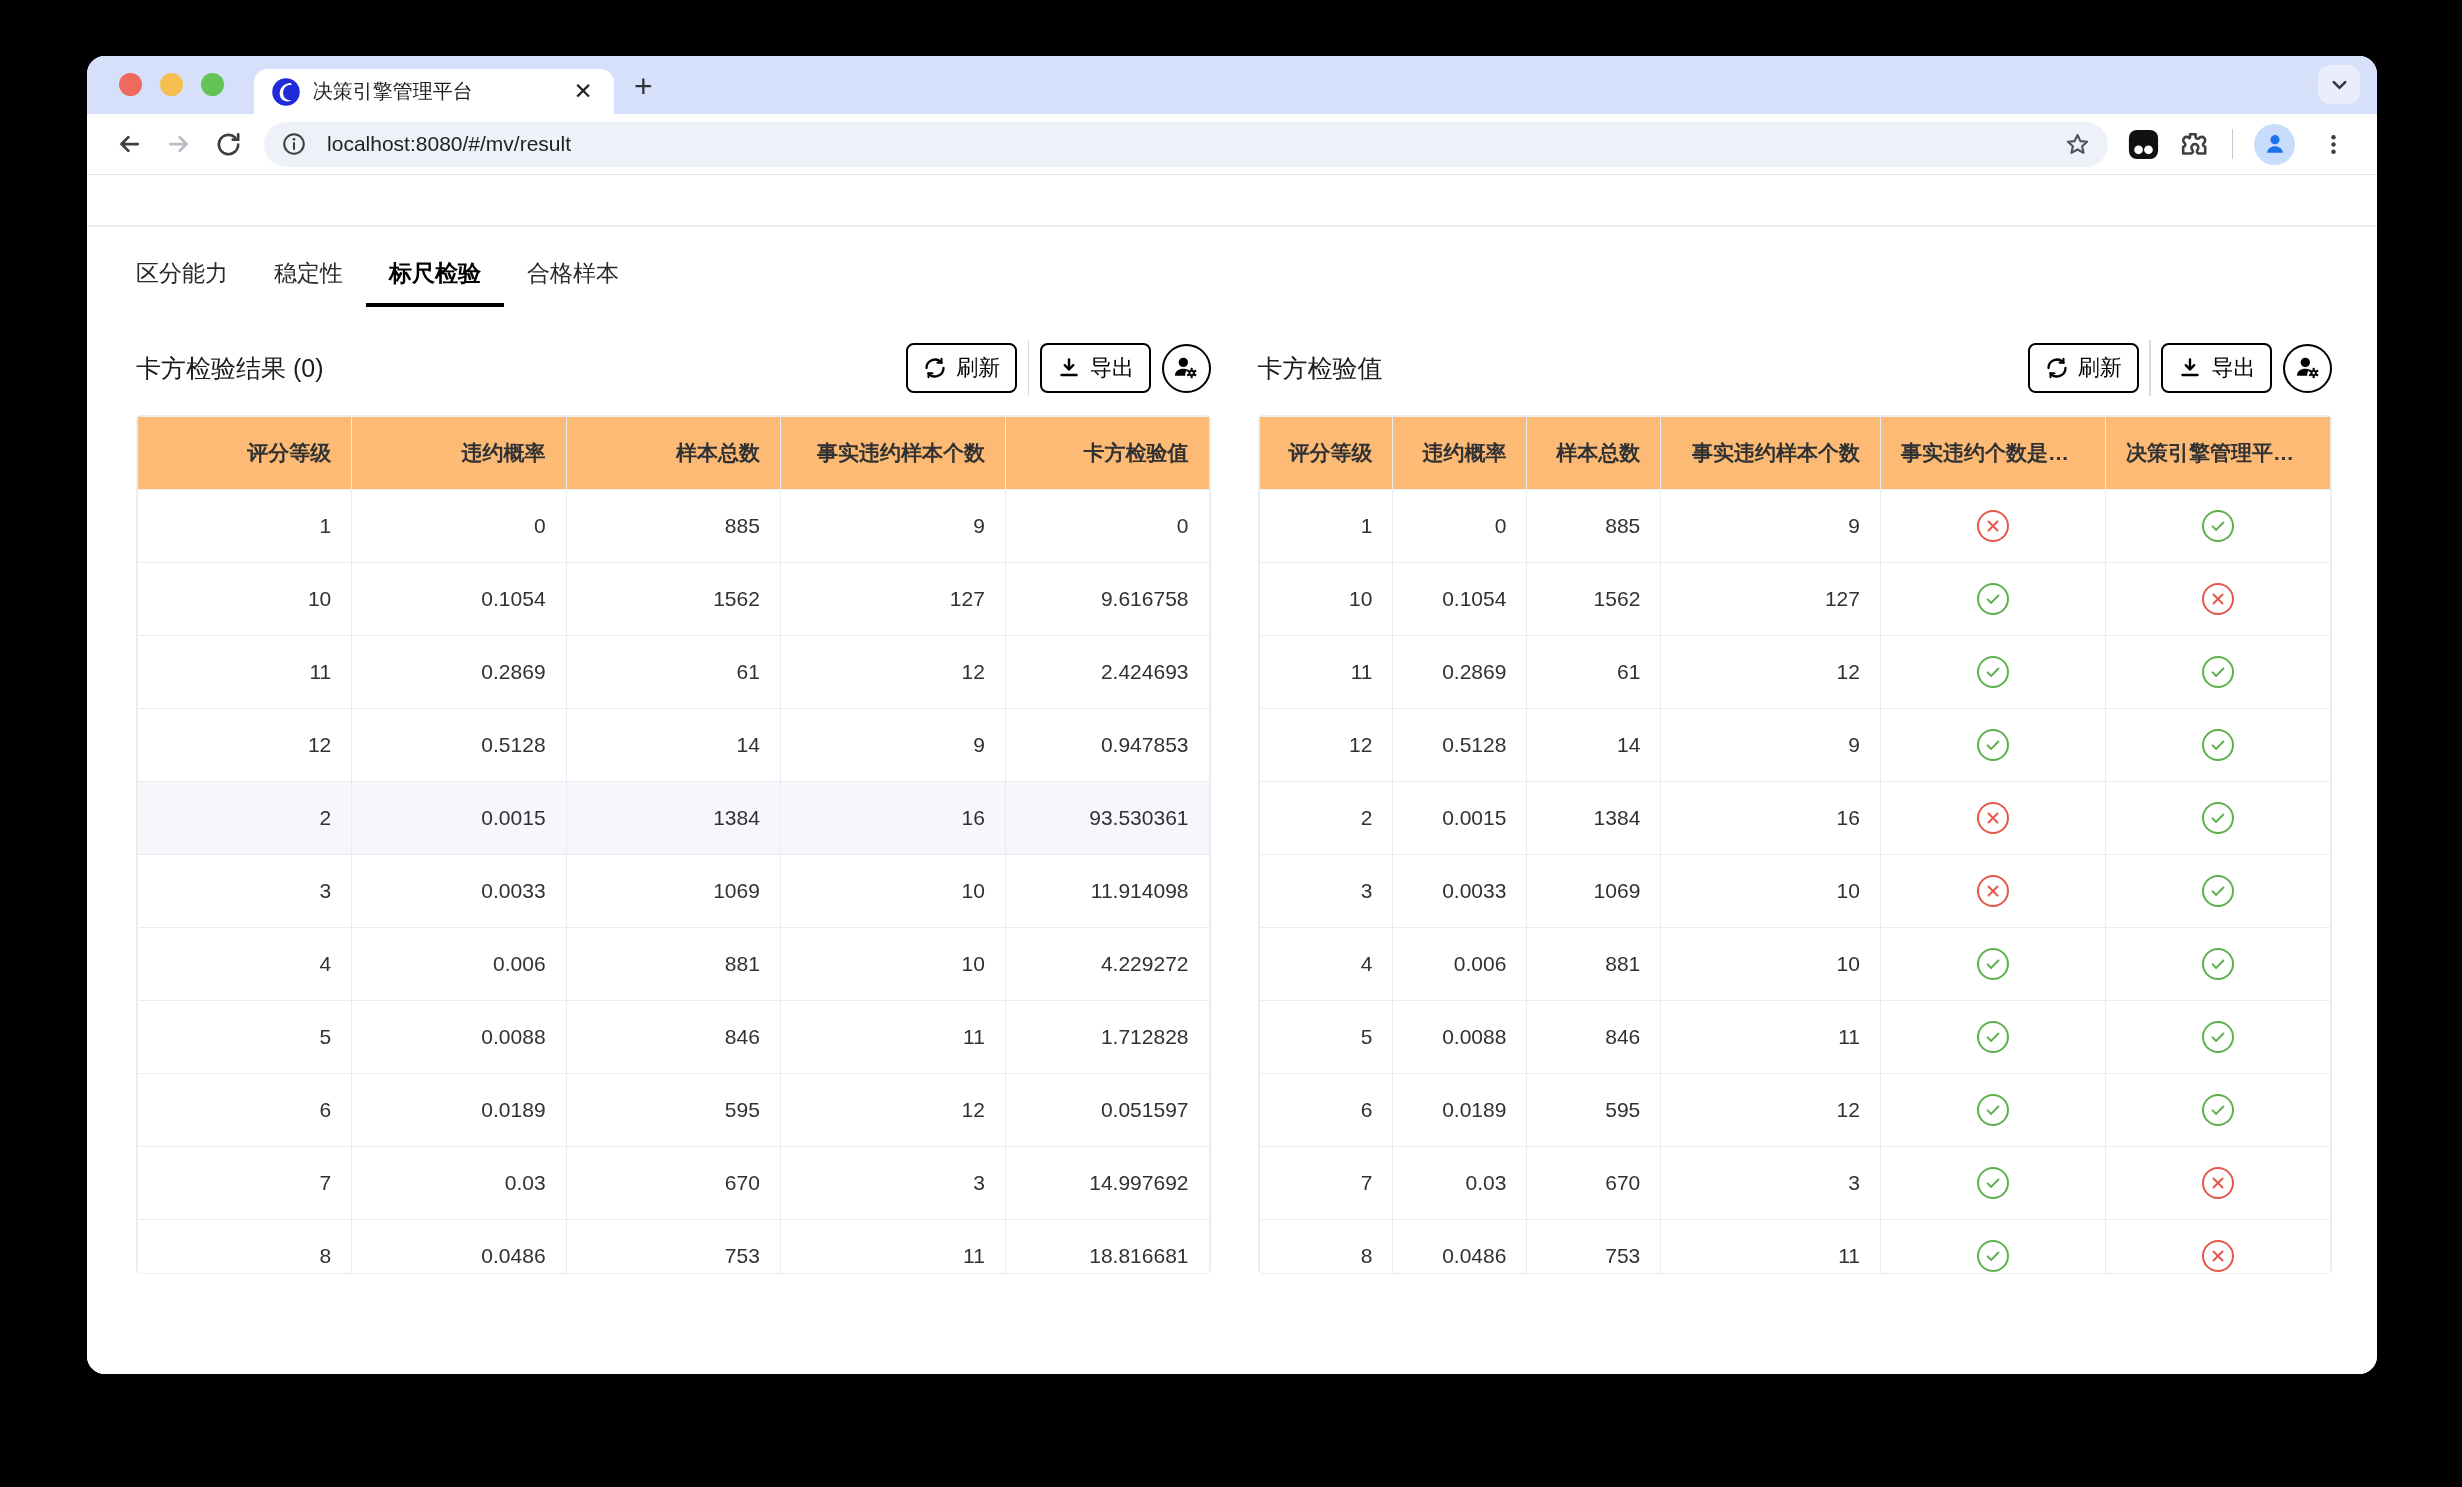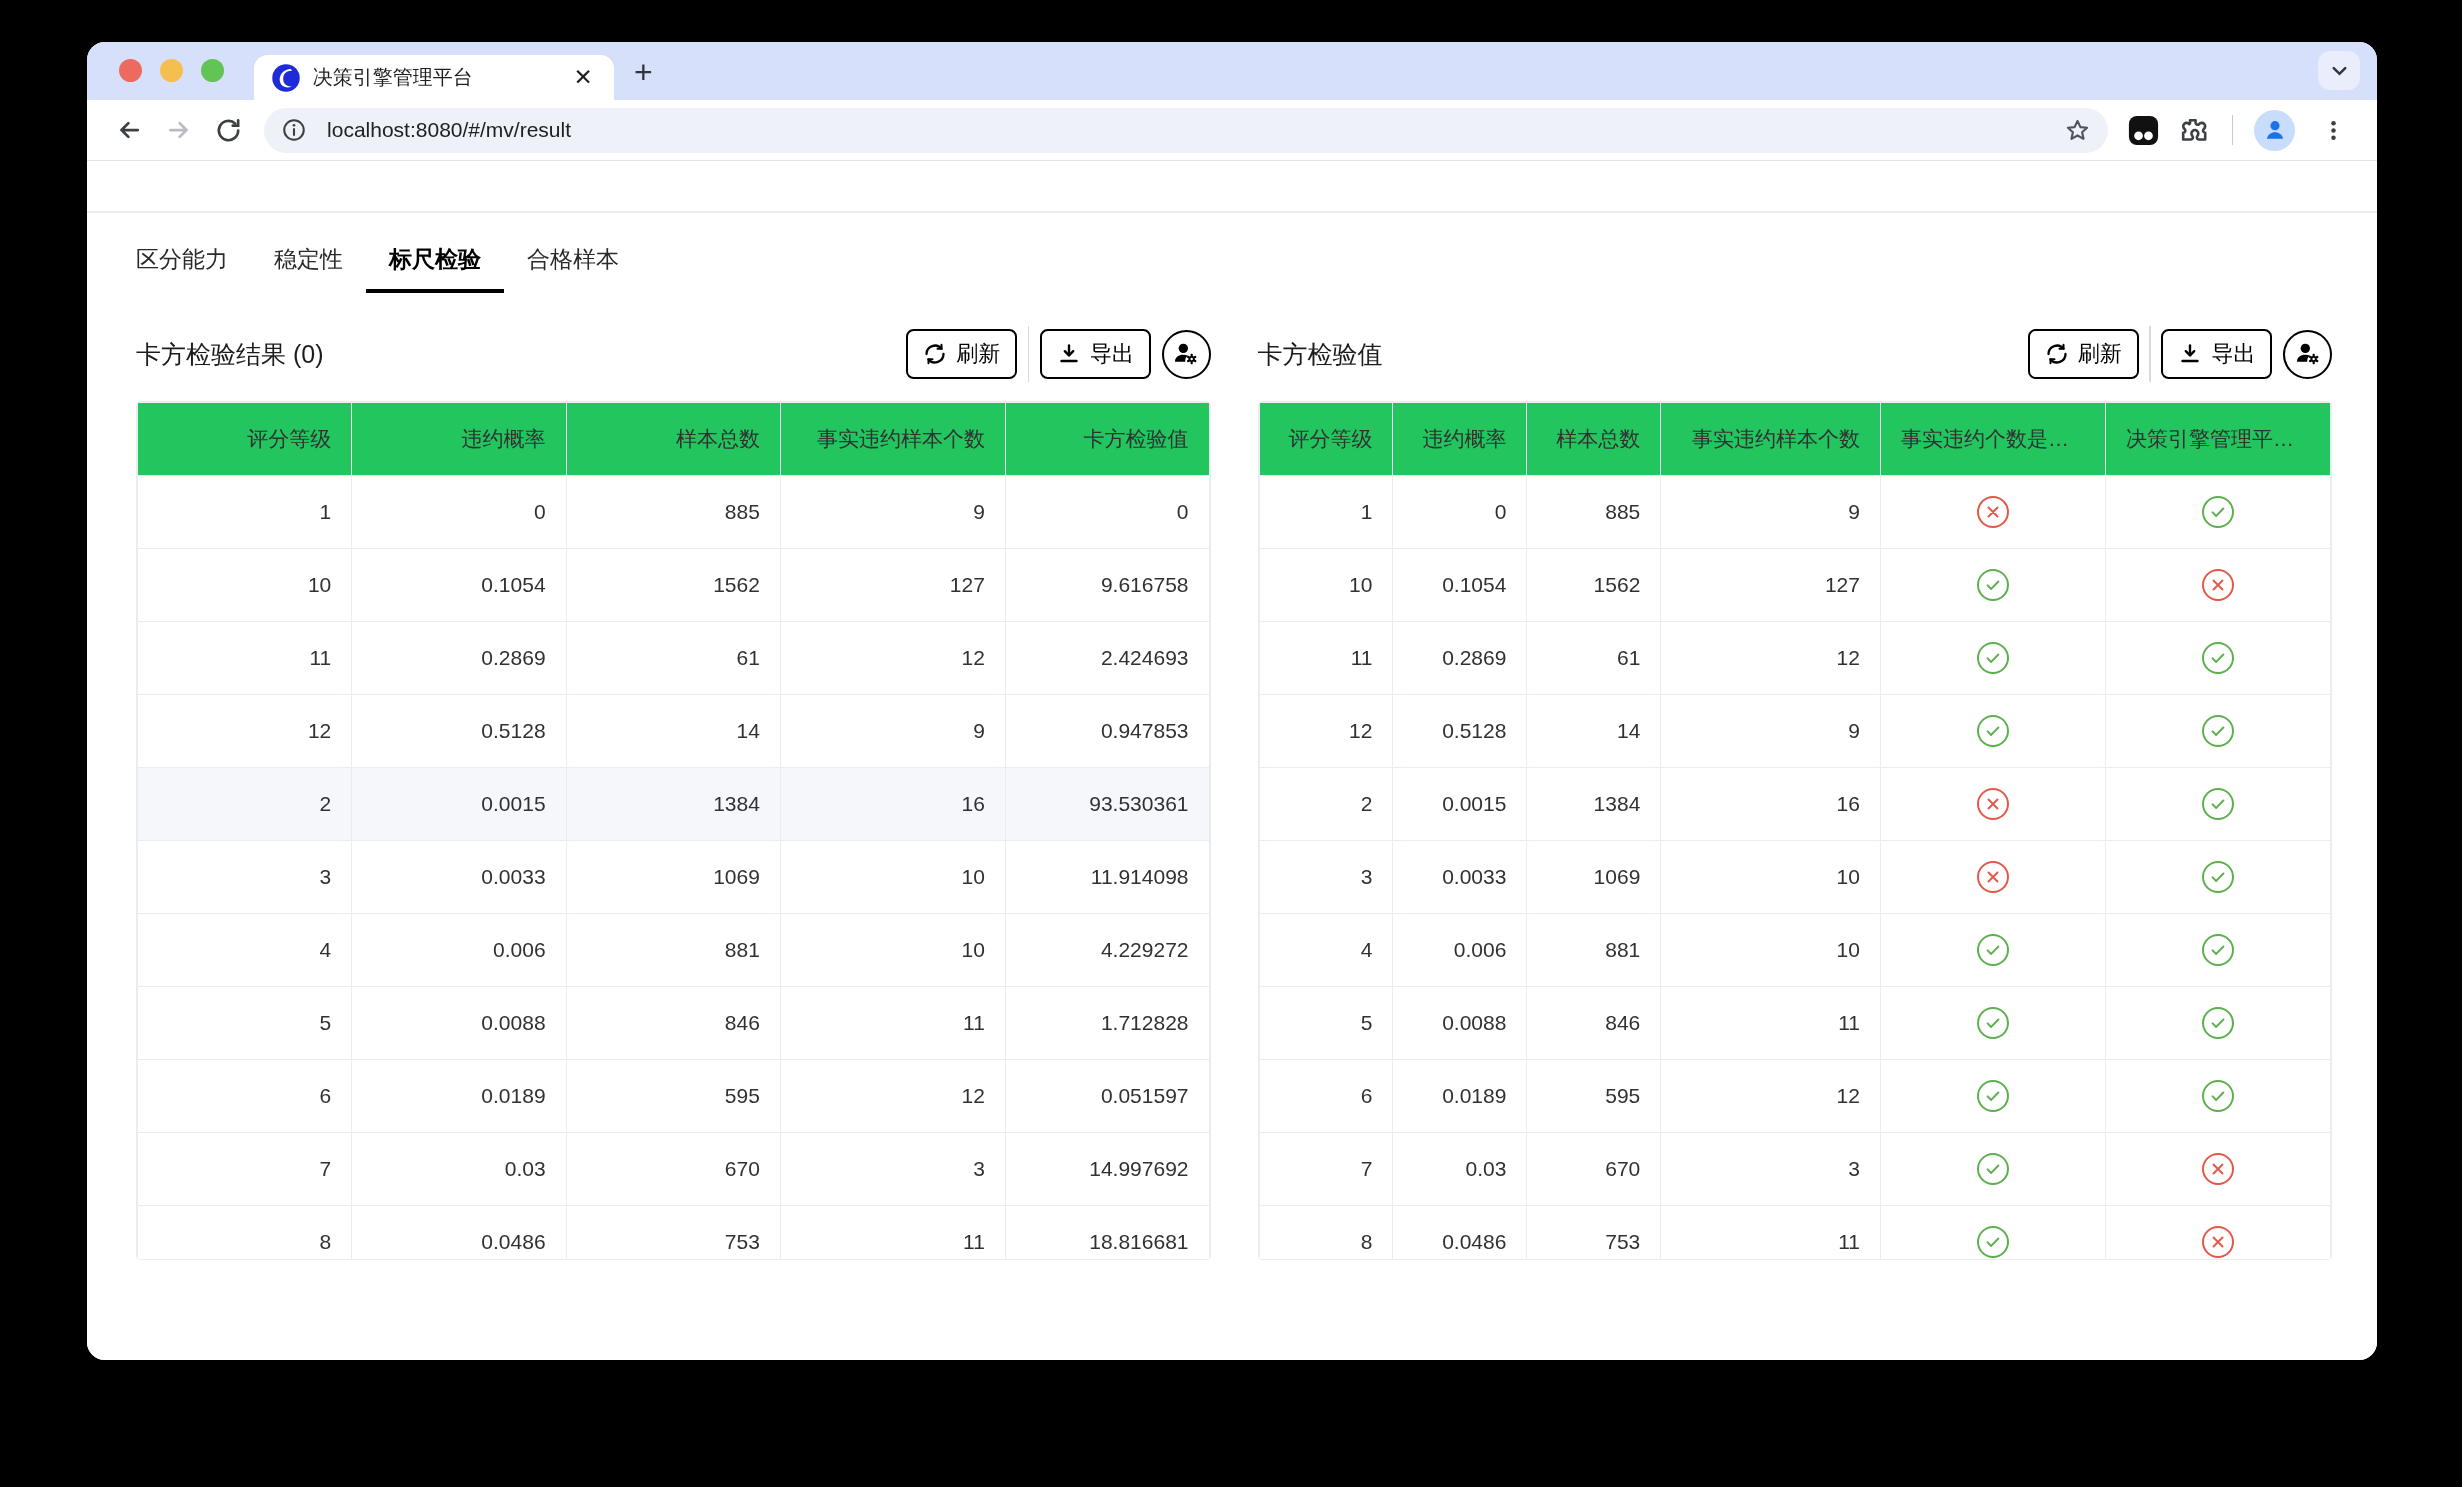--- a/index.html
+++ b/index.html
@@ -1,19 +1,19 @@
 <!DOCTYPE html>
 <html style="font-size:12px"><head>
 <meta charset="utf-8">
 <style>
   * { margin:0; padding:0; box-sizing:border-box; }
   html,body { width:2462px; height:1487px; background:#000; overflow:hidden;
               font-family:"Liberation Sans","DejaVu Sans",sans-serif; }
 
-  .window { position:absolute; left:87px; top:42px; width:2290px; height:1318px;
+  .window { position:absolute; left:87px; top:56px; width:2290px; height:1318px;
             border-radius:18px; overflow:hidden; background:#fff;
             box-shadow:0 18px 61px rgba(0,0,0,.6); }
 
   
   .tabstrip { height:58px; background:#d6e0fb; display:flex; align-items:flex-end; position:relative; }
   .traffic { display:flex; align-items:center; gap:18px; padding:0 30px 18px 32px; }
   .traffic span { width:23px; height:23px; border-radius:50%; display:block; }
   .tl-red{ background:#ed6a5e; } .tl-yellow{ background:#f5bf4f; } .tl-green{ background:#61c454; }
   .tab { width:360px; height:45px; background:#fff; border-radius:13.6px 13.6px 0 0;
          display:flex; align-items:center; padding:0 16.7px; gap:12px; }
@@ -56,21 +56,21 @@
              background:#fff; height:50px; padding:0 15px; font-size:22px; color:#000;
              font-family:inherit; font-weight:500; }
   .btn-sep { width:1.5px; height:56px; background:#d9d9d9; }
   .circle-btn { width:49px; height:49px; border-radius:50%; border:2.3px solid #000; background:#fff;
                 display:flex; align-items:center; justify-content:center; }
 
   .table-wrap { margin-top:20px; height:859px; overflow:hidden; border:1.5px solid #e9ecf2;
                 border-radius:4.5px; }
   table { width:100%; border-collapse:collapse; table-layout:fixed; }
   th, td { border:1.5px solid #e9ecf2; font-size:21px; color:#303133; }
-  th { background:#22c55e; height:73px; font-weight:400; text-align:right; padding:0 20px;
+  th { background:#fdba74; height:73px; font-weight:700; text-align:right; padding:0 20px;
        white-space:nowrap; overflow:hidden; text-overflow:ellipsis; }
   th.th-left { text-align:center; }
   td { height:73px; text-align:right; padding:0 20px; background:#fff; }
   td.cell-icon { text-align:center; padding:0; }
   tr.hl td { background:#f5f7fa; }
 
   .status-ring { display:inline-flex; width:32px; height:32px; border:2.3px solid; border-radius:50%;
                  align-items:center; justify-content:center; vertical-align:middle; }
   .status-ring svg { display:block; }
 </style>

